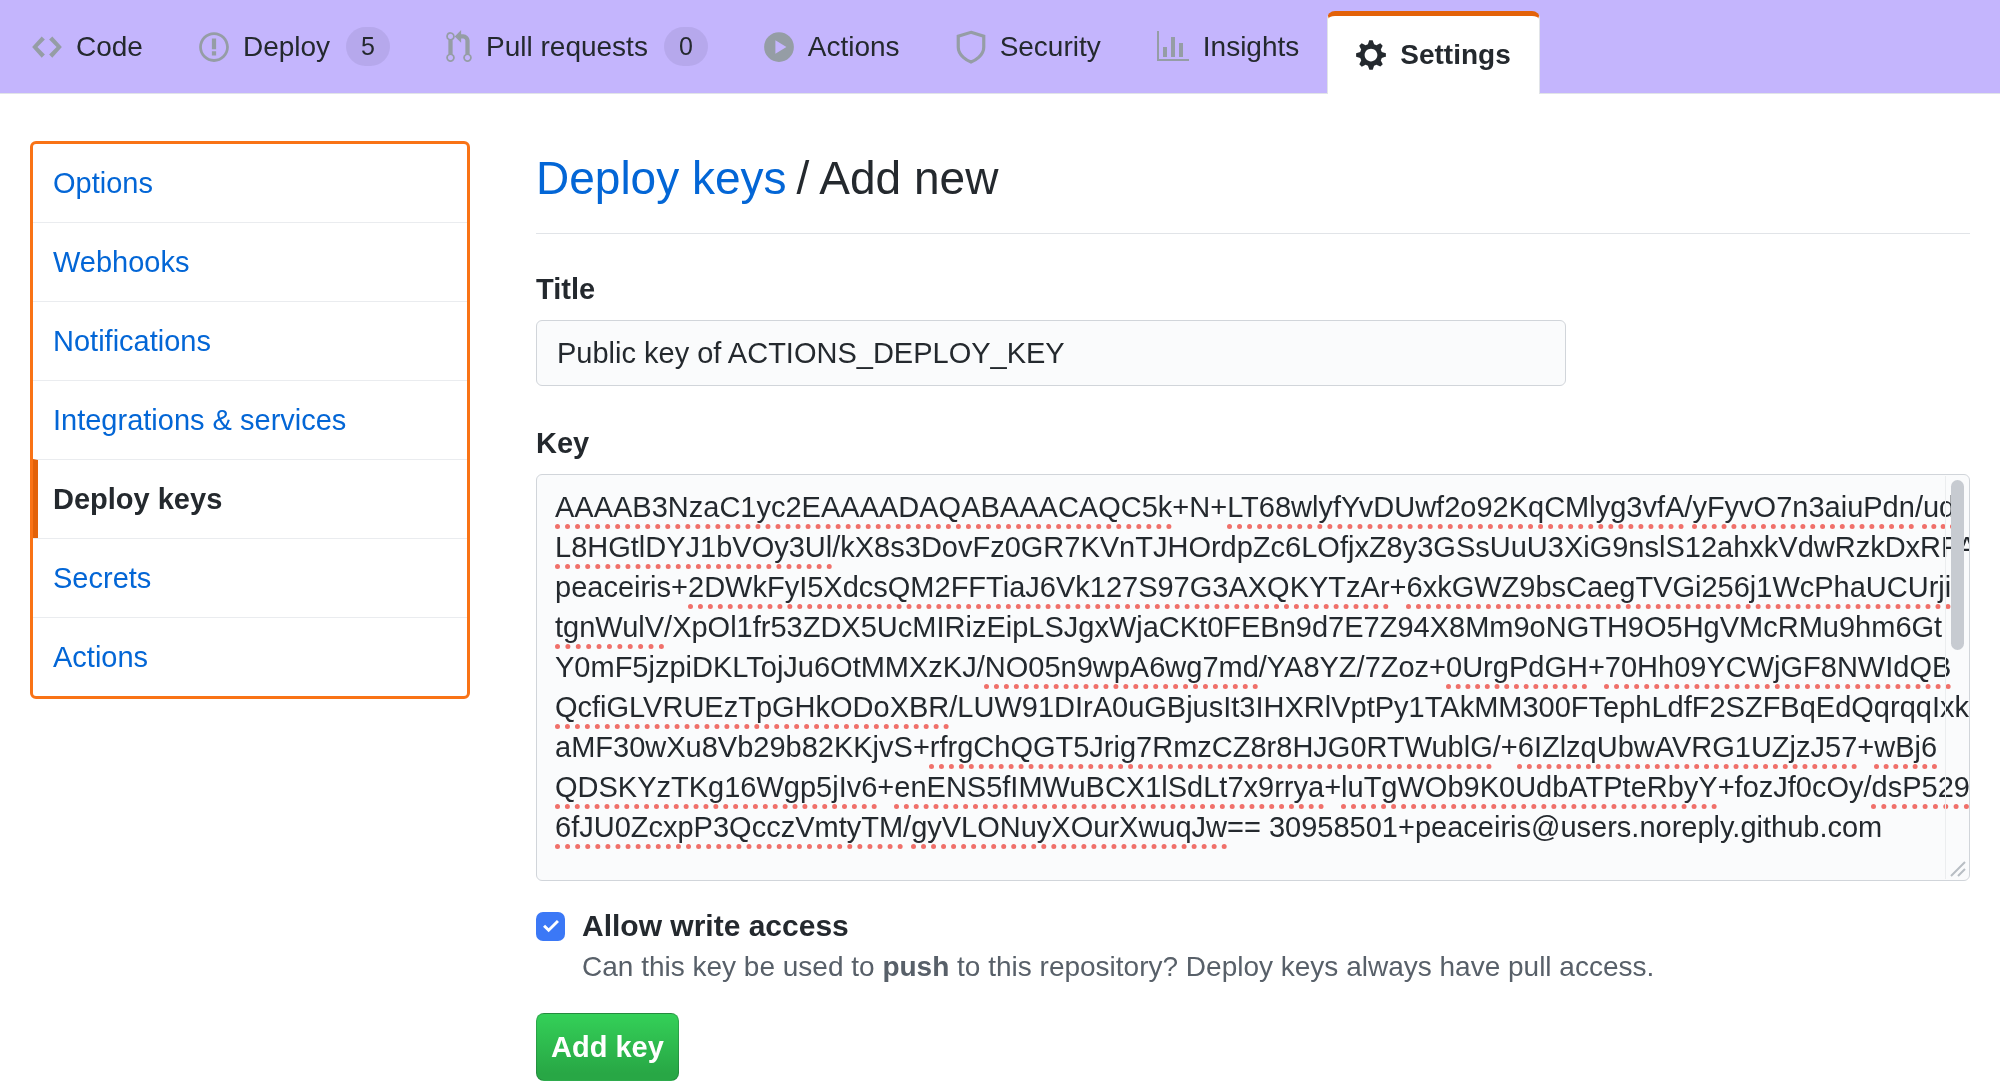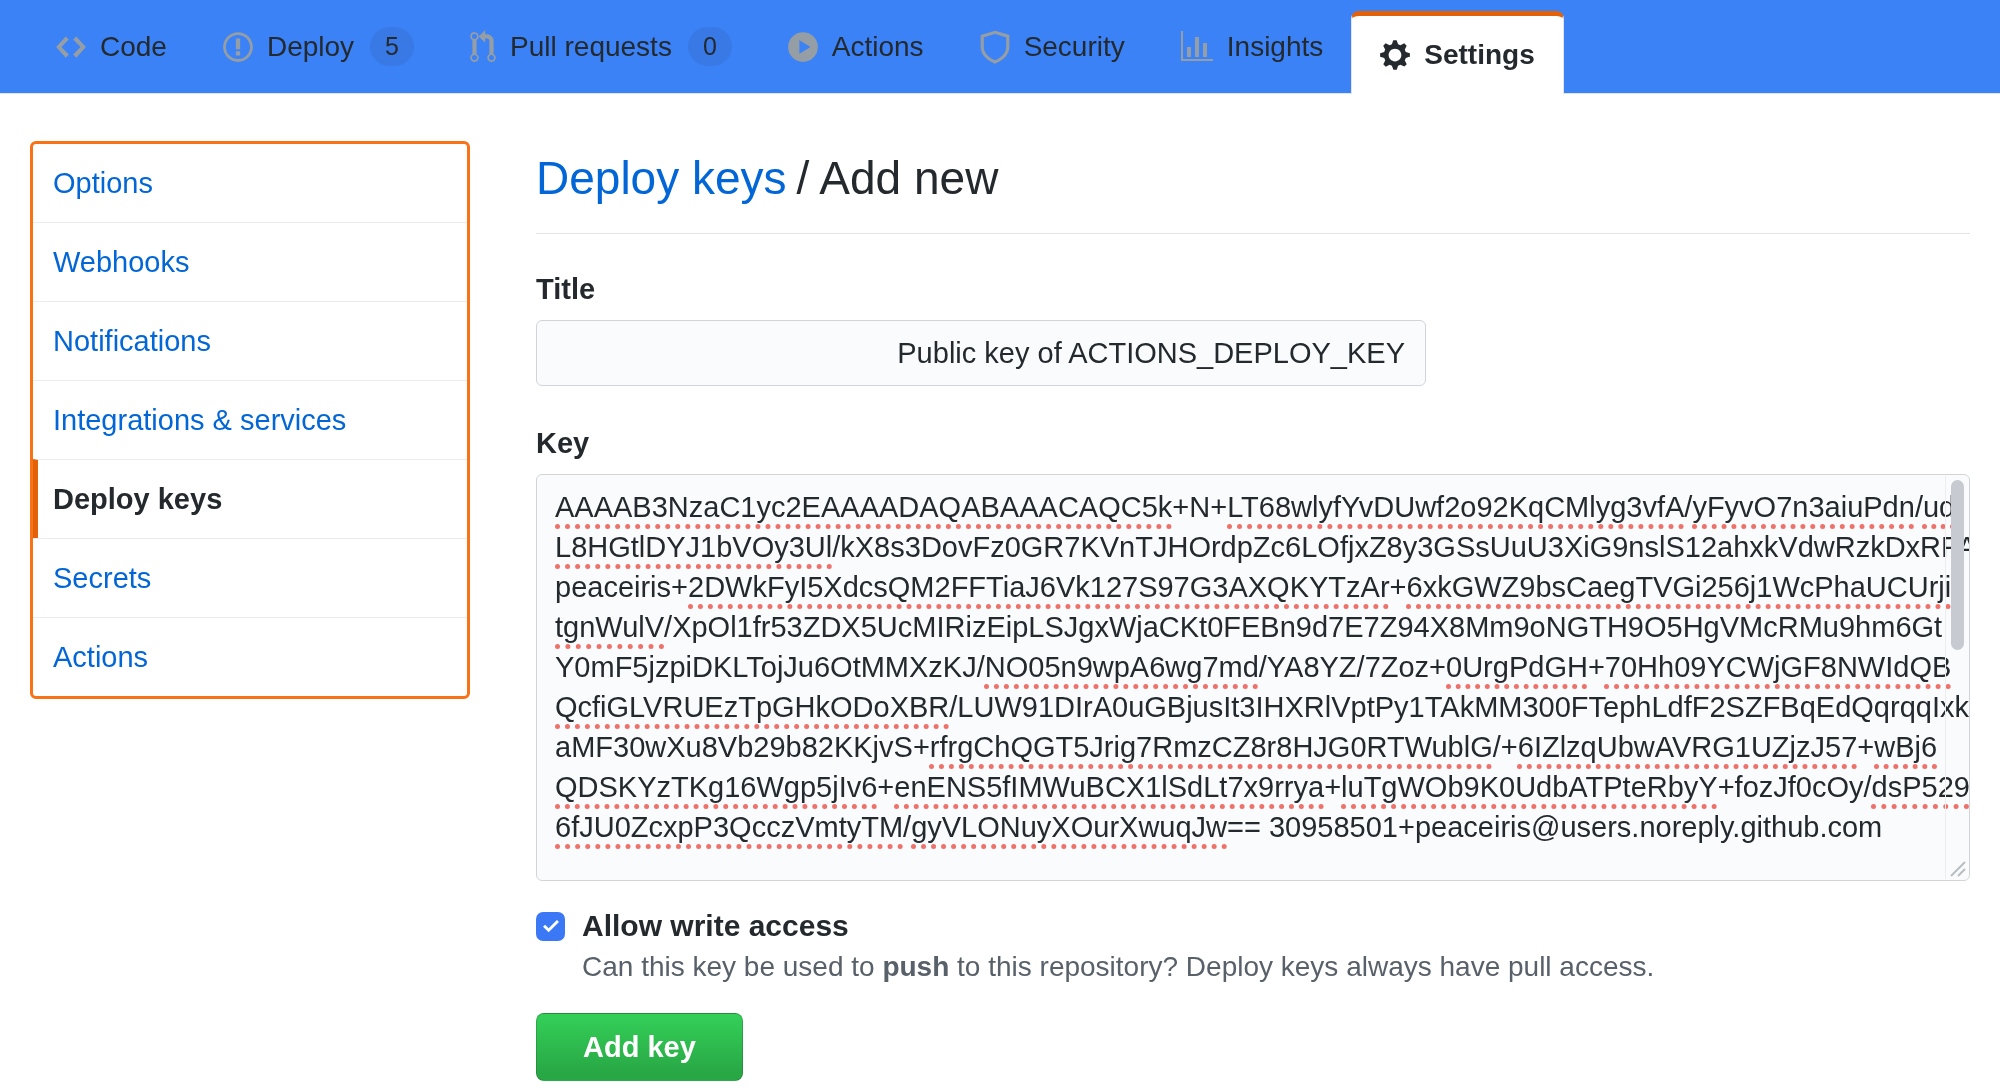--- a/index.html
+++ b/index.html
@@ -3,22 +3,22 @@
 <meta charset="utf-8">
 <style>
   * { box-sizing: border-box; }
   html,body { margin:0; padding:0; }
   body {
     width:2000px; height:1090px; overflow:hidden; background:#fff;
     font-family:"Liberation Sans","DejaVu Sans",sans-serif; color:#24292e;
   }
   
   .repo-nav {
-    display:flex; align-items:flex-end; height:94px; background:#3b82f6;
-    border-bottom:1px solid #e1e4e8; padding-left:28px;
+    display:flex; align-items:flex-end; height:94px; background:#c4b5fd;
+    border-bottom:1px solid #e1e4e8; padding-left:4px;
   }
   .tab {
     display:flex; align-items:center; gap:14px; padding:0 28px; height:93px;
     font-size:28px; color:#24292e; text-decoration:none; cursor:pointer; white-space:nowrap;
   }
   .ticon { display:flex; align-items:center; color:#959da5; }
   .tab.active {
     height:83px; margin-bottom:-1px; background:#fff; font-weight:600;
     border:1px solid #e1e4e8; border-bottom:0; border-top:5px solid #e36209;
     border-radius:8px 8px 0 0; position:relative; z-index:2;
@@ -45,22 +45,22 @@
   
   .page-title { font-size:46px; font-weight:400; line-height:56px; margin:0; }
   .page-title a { color:#0366d6; text-decoration:none; cursor:pointer; }
   .page-title .sep, .page-title .cur { color:#24292e; }
   .page-title .sep { margin:0 10px; }
   .divider { border:0; border-top:1px solid #e1e4e8; margin:27px 0 0 0; }
   
   .form-label { font-size:29px; font-weight:600; margin:38px 0 14px 0; line-height:34px; }
   .form-label.key { margin-top:40px; }
   .text-input {
-    display:block; width:890px; height:66px; padding:0 20px; font:inherit; font-size:29px;
-    color:#24292e; background:#fafbfc; border:1px solid #d1d5da; border-radius:6px; outline:none;text-align:right;
+    display:block; width:1030px; height:66px; padding:0 20px; font:inherit; font-size:29px;
+    color:#24292e; background:#fafbfc; border:1px solid #d1d5da; border-radius:6px; outline:none;
   }
   .key-box {
     position:relative; width:100%; height:407px; background:#fafbfc;
     border:1px solid #d1d5da; border-radius:6px; padding:12px 18px; overflow:hidden;
   }
   .key-line { font-size:29px; line-height:40px; white-space:nowrap; }
   .sp-err {
     text-decoration:underline; text-decoration-style:dotted; text-decoration-color:#f0706a;
     text-decoration-thickness:4.5px; text-underline-offset:7px; text-decoration-skip-ink:none;
   }
@@ -70,21 +70,21 @@
   
   .cb-row { display:flex; align-items:center; margin-top:26px; }
   .checkbox {
     width:29px; height:29px; border-radius:7px; background:#3b78f6; flex:none;
     display:flex; align-items:center; justify-content:center; cursor:pointer;
   }
   .cb-label { margin-left:17px; font-size:30px; font-weight:600; line-height:38px; }
   .note { margin:4px 0 0 46px; font-size:28px; line-height:36px; color:#586069; }
   .note strong { color:#586069; }
   .btn-green {
-    display:inline-block; margin-top:28px; height:68px; padding:0 46px; font:inherit;
+    display:inline-block; margin-top:28px; height:68px; padding:0 14px; font:inherit;
     font-size:29px; font-weight:600; color:#fff; cursor:pointer;
     background:linear-gradient(-180deg,#34d058 0%,#28a745 90%);
     border:1px solid rgba(27,31,35,.2); border-radius:8px;
   }
 </style>
 </head>
 <body>
 
 <nav class="repo-nav">
   <div id="nav-tabs" style="display:flex;align-items:flex-end;height:100%;">

